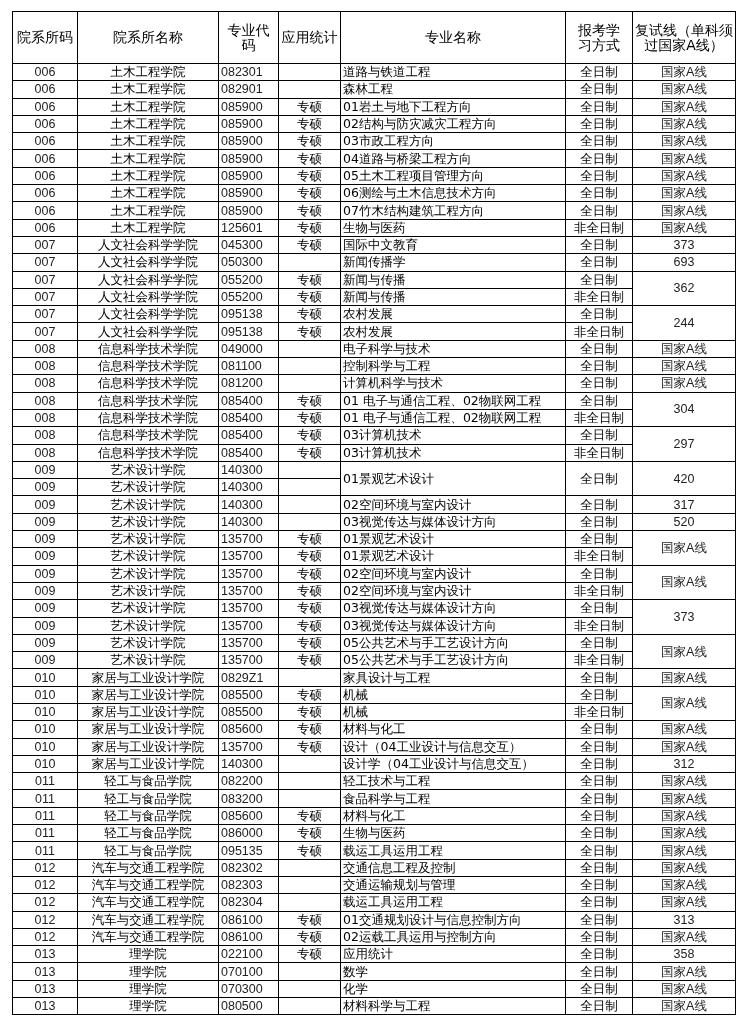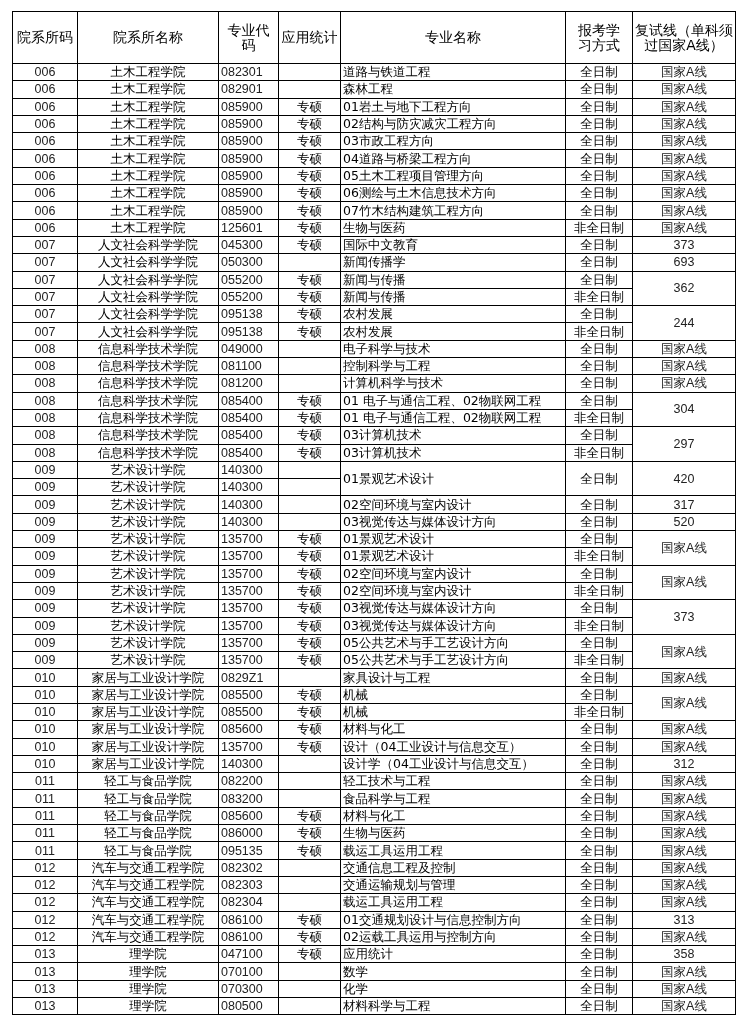--- a/index.html
+++ b/index.html
@@ -487,21 +487,21 @@
         <td class="c">汽车与交通工程学院</td>
         <td class="l num">086100</td>
         <td class="c">专硕</td>
         <td class="l">02运载工具运用与控制方向</td>
         <td class="c">全日制</td>
         <td class="c num">国家A线</td>
       </tr>
       <tr>
         <td class="c num">013</td>
         <td class="c">理学院</td>
-        <td class="l num">047100</td>
+        <td class="l num">022100</td>
         <td class="c">专硕</td>
         <td class="l">应用统计</td>
         <td class="c">全日制</td>
         <td class="c num">358</td>
       </tr>
       <tr>
         <td class="c num">013</td>
         <td class="c">理学院</td>
         <td class="l num">070100</td>
         <td class="c"></td>

